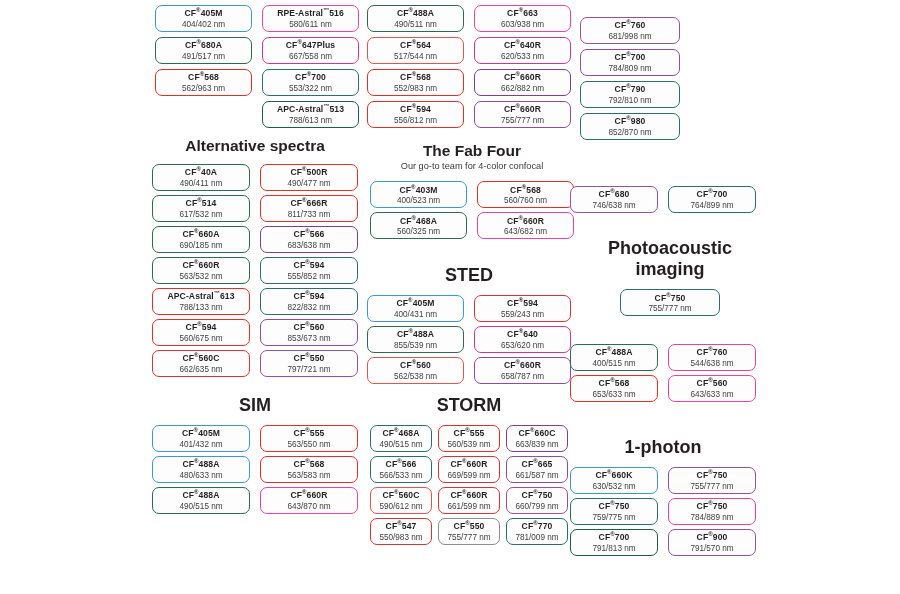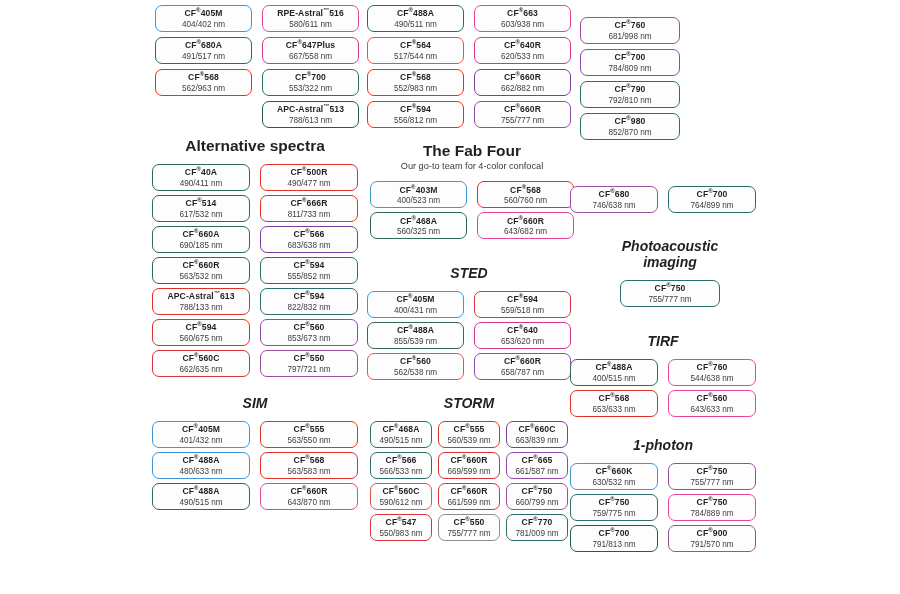--- a/index.html
+++ b/index.html
@@ -12,21 +12,21 @@
     overflow:hidden;
   }
   .group{position:absolute;}
   .group-title{
     text-align:center;
     font-weight:bold;
     color:#231f20;
     line-height:1.05;
   }
   .title-lg{font-size:15.5px;}
-  .title-md{font-size:14px;font-style:italic;}
+  .title-md{font-size:18px;}
   .group-sub{
     text-align:center;
     font-size:9.2px;
     color:#3a3a3a;
     margin-top:2px;
     line-height:1.1;
   }
   .cols{display:flex;}
   .col{display:flex;flex-direction:column;}
   .chip{
@@ -268,21 +268,21 @@
           <div class="sp">855/539 nm</div>
         </div>
         <div class="chip" style="width: 97px; height: 27px; border-color: rgb(224, 86, 79);">
           <div class="nm">CF<sup>®</sup>560</div>
           <div class="sp">562/538 nm</div>
         </div>
       </div>
       <div class="col" style="gap: 4px;">
         <div class="chip" style="width: 97px; height: 27px; border-color: rgb(214, 51, 58);">
           <div class="nm">CF<sup>®</sup>594</div>
-          <div class="sp">559/518 nm</div>
+          <div class="sp">559/243 nm</div>
         </div>
         <div class="chip" style="width: 97px; height: 27px; border-color: rgb(212, 54, 143);">
           <div class="nm">CF<sup>®</sup>640</div>
           <div class="sp">653/620 nm</div>
         </div>
         <div class="chip" style="width: 97px; height: 27px; border-color: rgb(142, 75, 171);">
           <div class="nm">CF<sup>®</sup>660R</div>
           <div class="sp">658/787 nm</div>
         </div>
       </div>
@@ -312,21 +312,20 @@
       <div class="col" style="gap: 4px;">
         <div class="chip" style="width: 88px; height: 27px; border-color: rgb(43, 111, 107);">
           <div class="nm">CF<sup>®</sup>700</div>
           <div class="sp">764/899 nm</div>
         </div>
       </div>
     </div>
   </div>
 
 <div class="group" style="left:570px;top:334px;">
-    <div class="group-title title-md">TIRF</div>
     <div class="cols" style="gap: 10px; margin-top: 10px;">
       <div class="col" style="gap: 4px;">
         <div class="chip" style="width: 88px; height: 27px; border-color: rgb(46, 107, 79);">
           <div class="nm">CF<sup>®</sup>488A</div>
           <div class="sp">400/515 nm</div>
         </div>
         <div class="chip" style="width: 88px; height: 27px; border-color: rgb(224, 49, 39);">
           <div class="nm">CF<sup>®</sup>568</div>
           <div class="sp">653/633 nm</div>
         </div>

